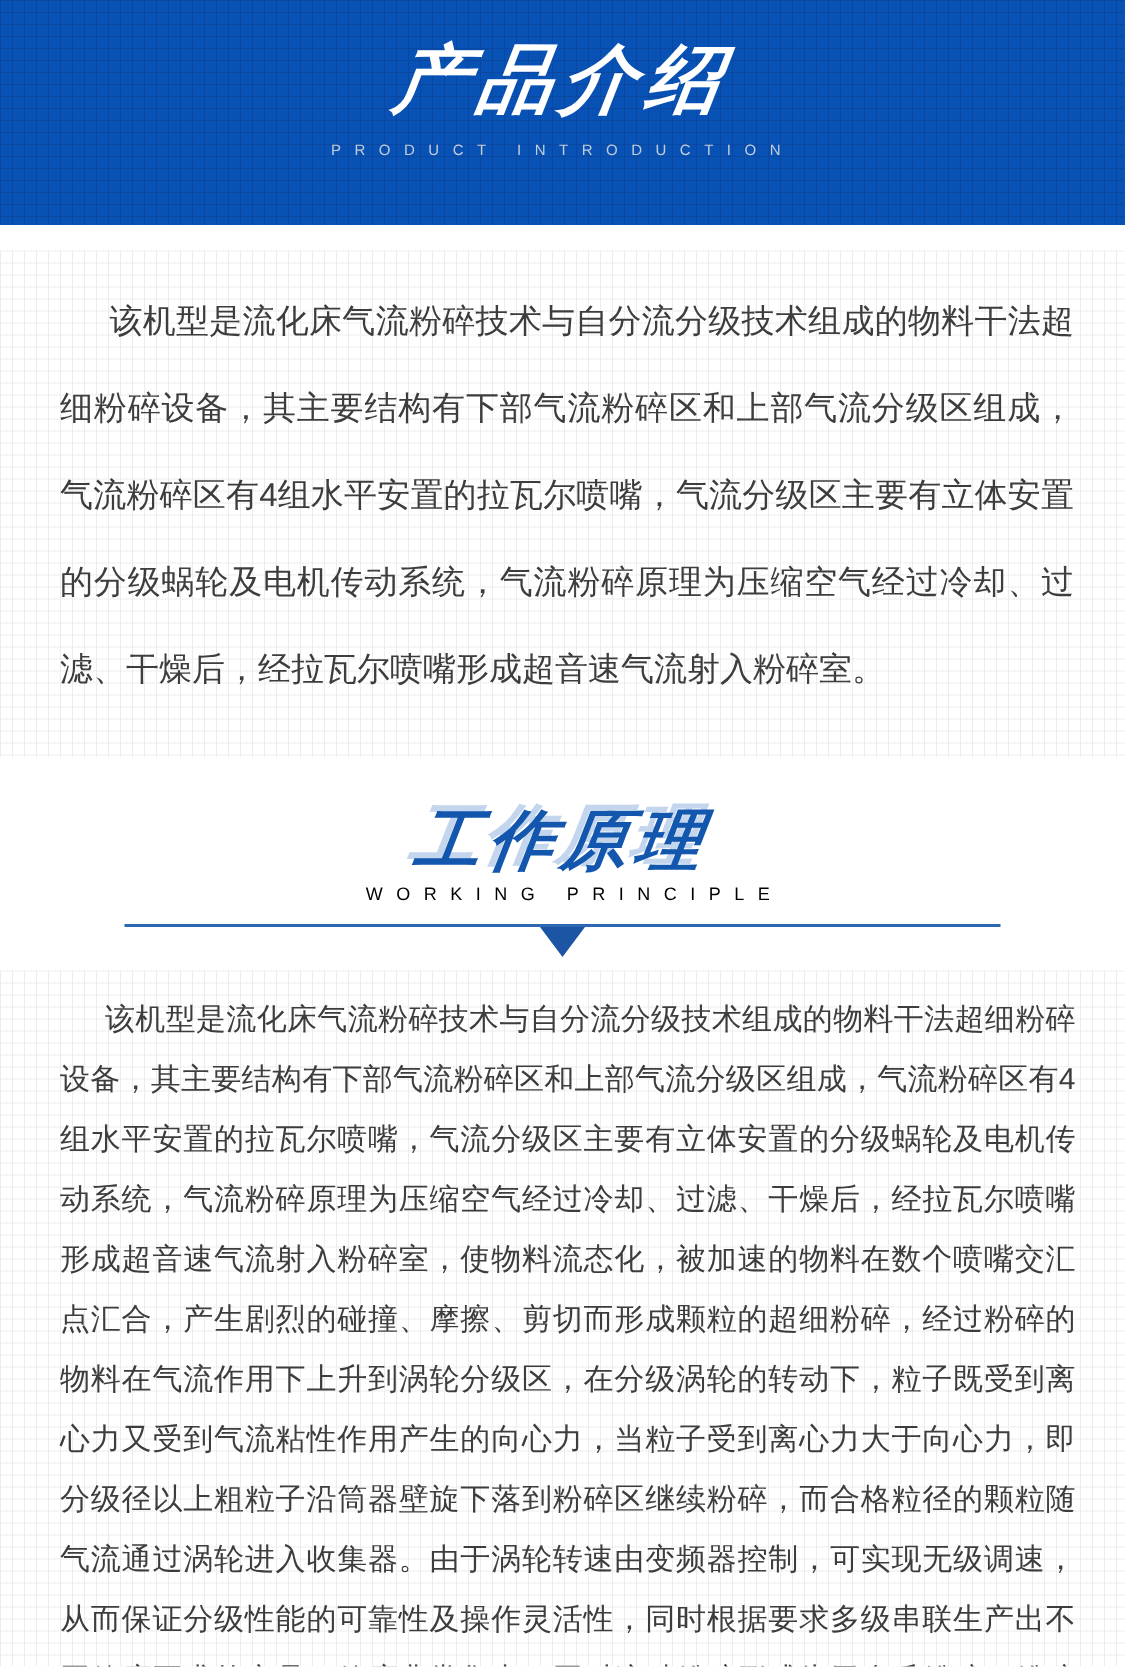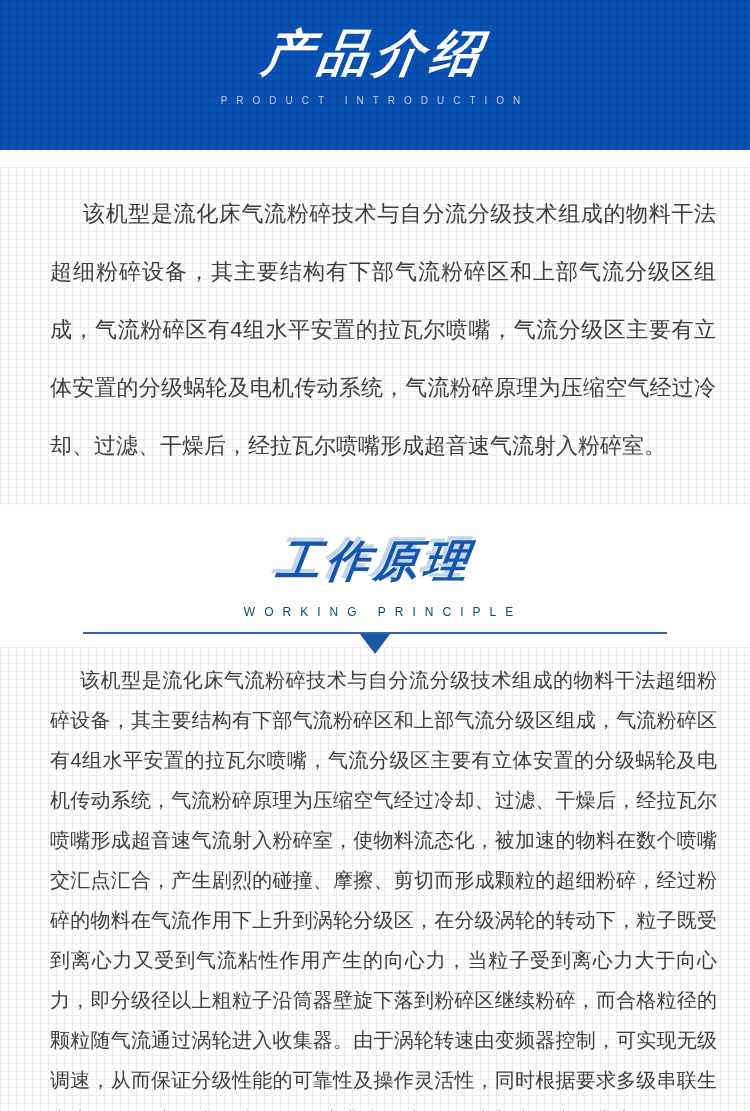--- a/index.html
+++ b/index.html
@@ -54,21 +54,20 @@
     box-sizing:border-box;
   }
   .grid-1{height:338px;padding:18px 34px 0 40px;}
   .grid-2{height:464px;padding:13px 33px 0 40px;}
 
   .para{
     margin:0;
     color:#3d3d3d;
     text-align:justify;
     text-indent:1.5em;
-    padding-left:10px;
   }
   .para-intro{font-size:22px;line-height:58px;}
   .para-principle{font-size:20px;line-height:40px;}
 
   
   .band{
     height:142px;
     background:#ffffff;
     text-align:center;
     box-sizing:border-box;
@@ -79,22 +78,22 @@
     color:#1257ad;
     font-size:44px;
     font-weight:bold;
     font-style:italic;
     letter-spacing:5px;
     line-height:52px;
     transform:skewX(-8deg);
     text-shadow:-4px -4px 0 #c3d6ee;
   }
   .principle-subtitle{
-    margin-top:18px;
-    color:#0c4a6e;
+    margin-top:2px;
+    color:#000000;
     font-size:12px;
     letter-spacing:9px;
     line-height:14px;
     padding-left:16px;
   }
   .divider{
     position:relative;
     width:584px;
     margin:13px auto 0 auto;
     border-top:2px solid #2d67b1;

